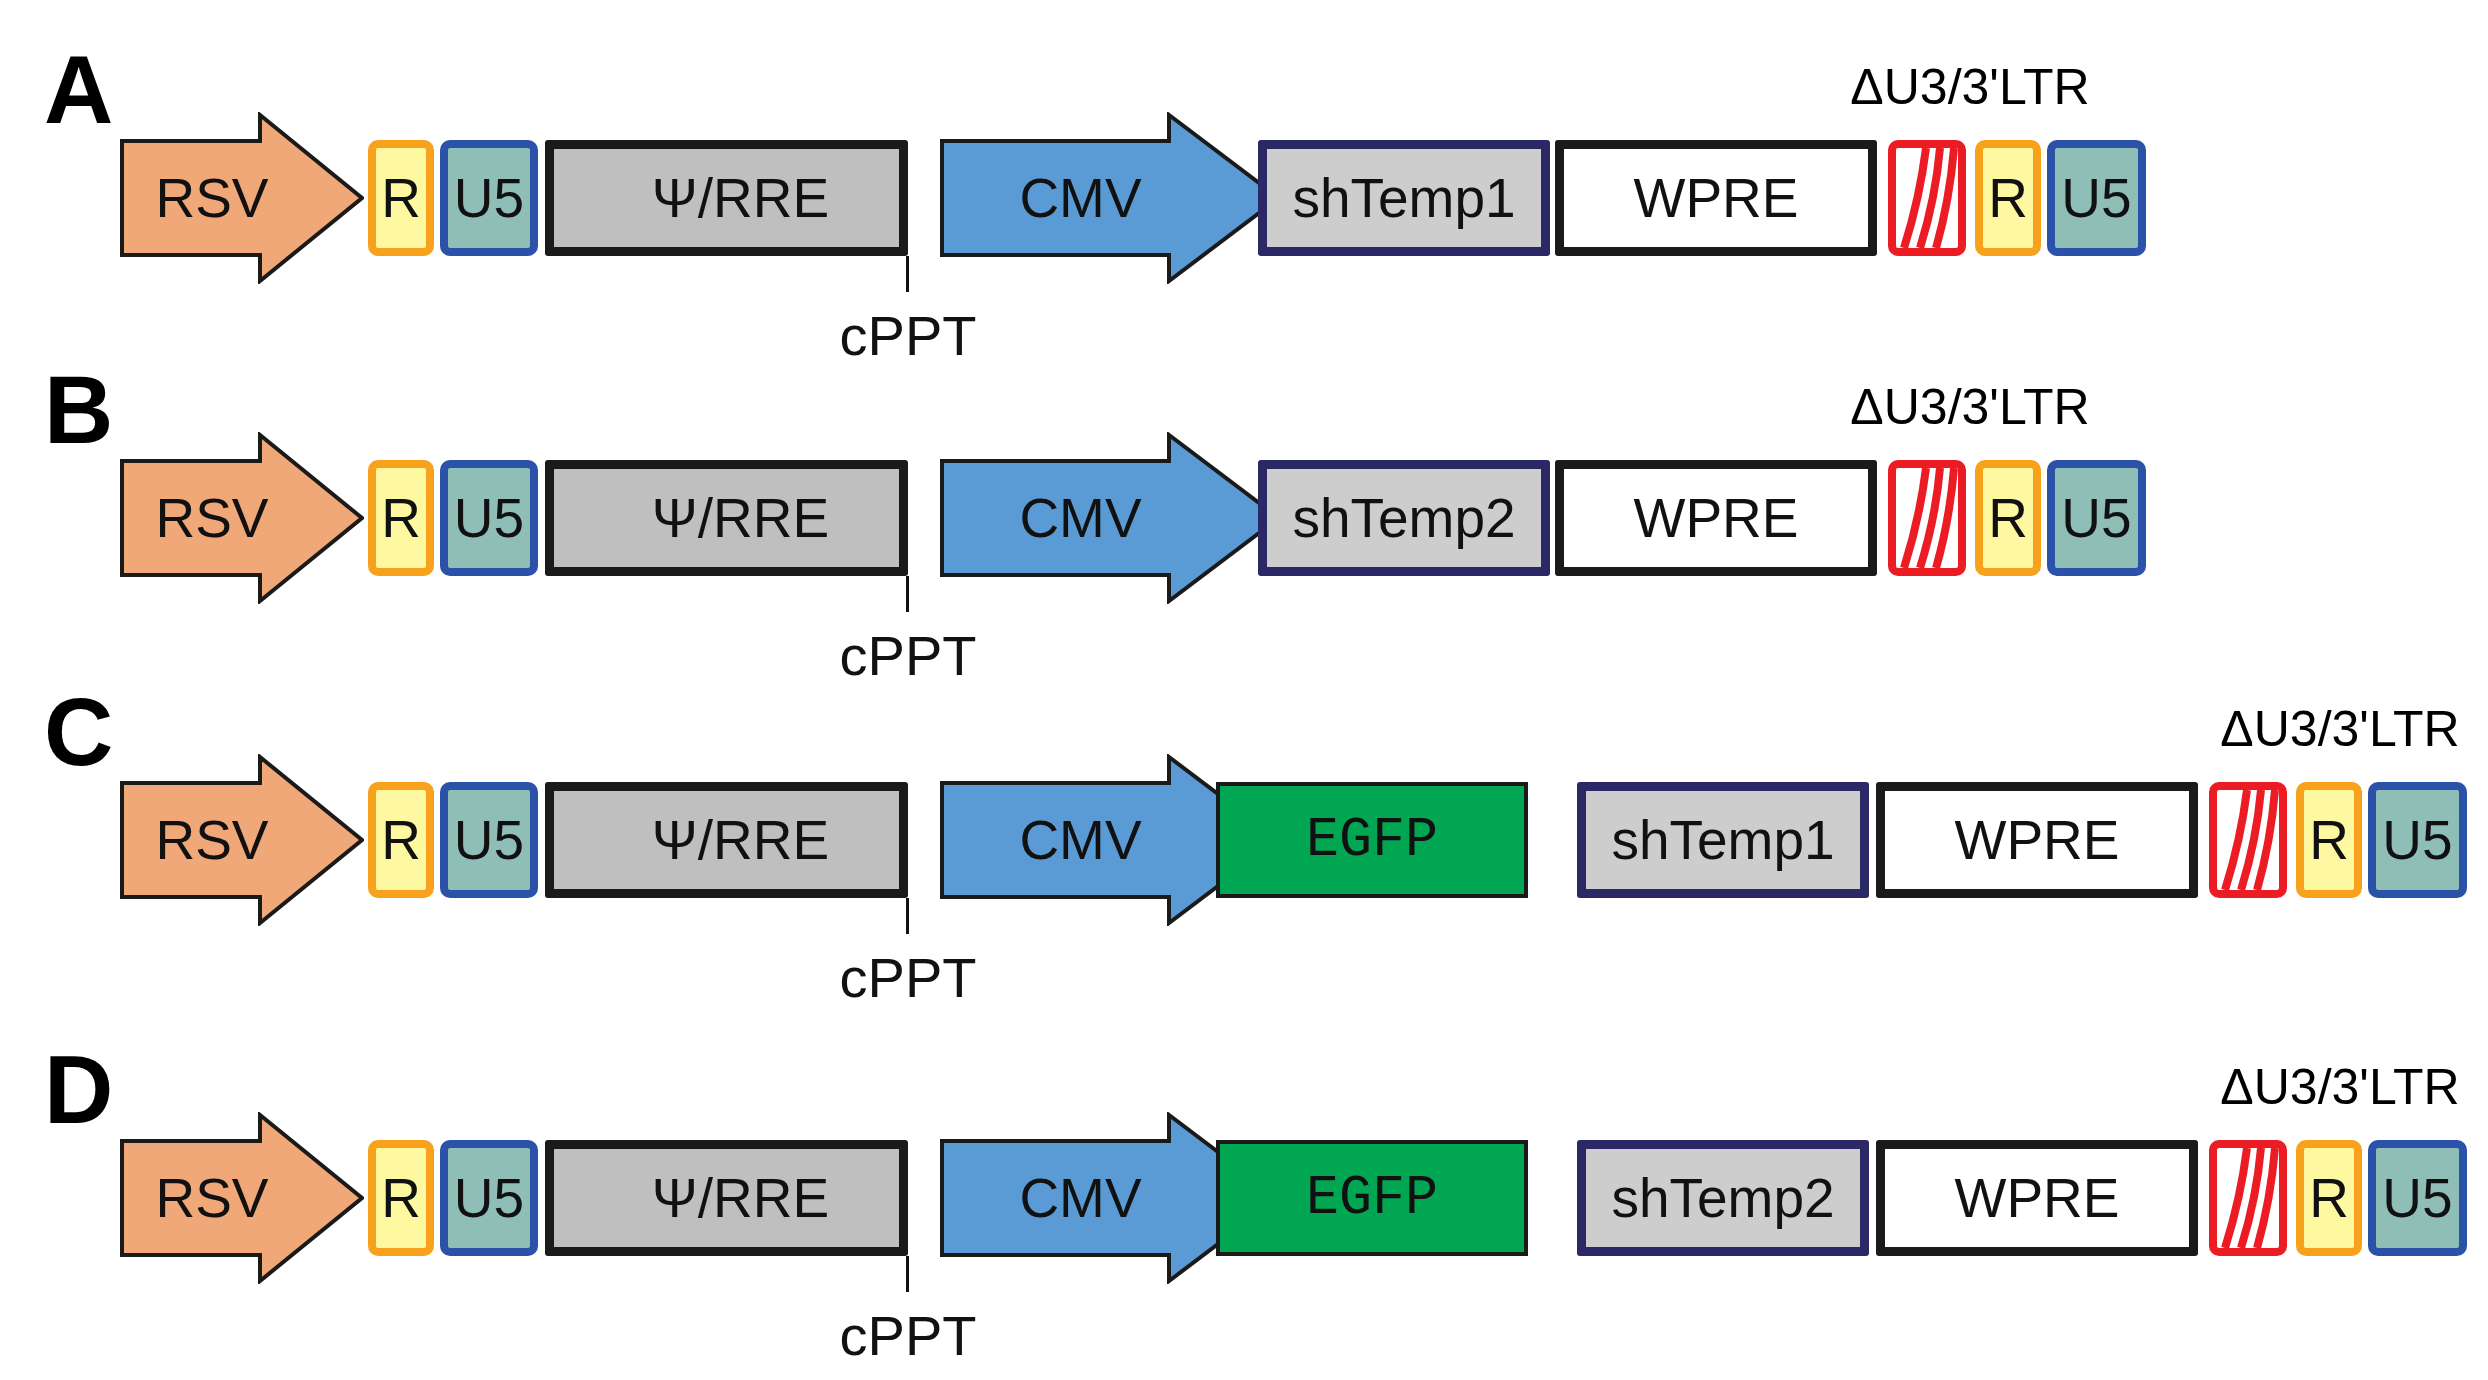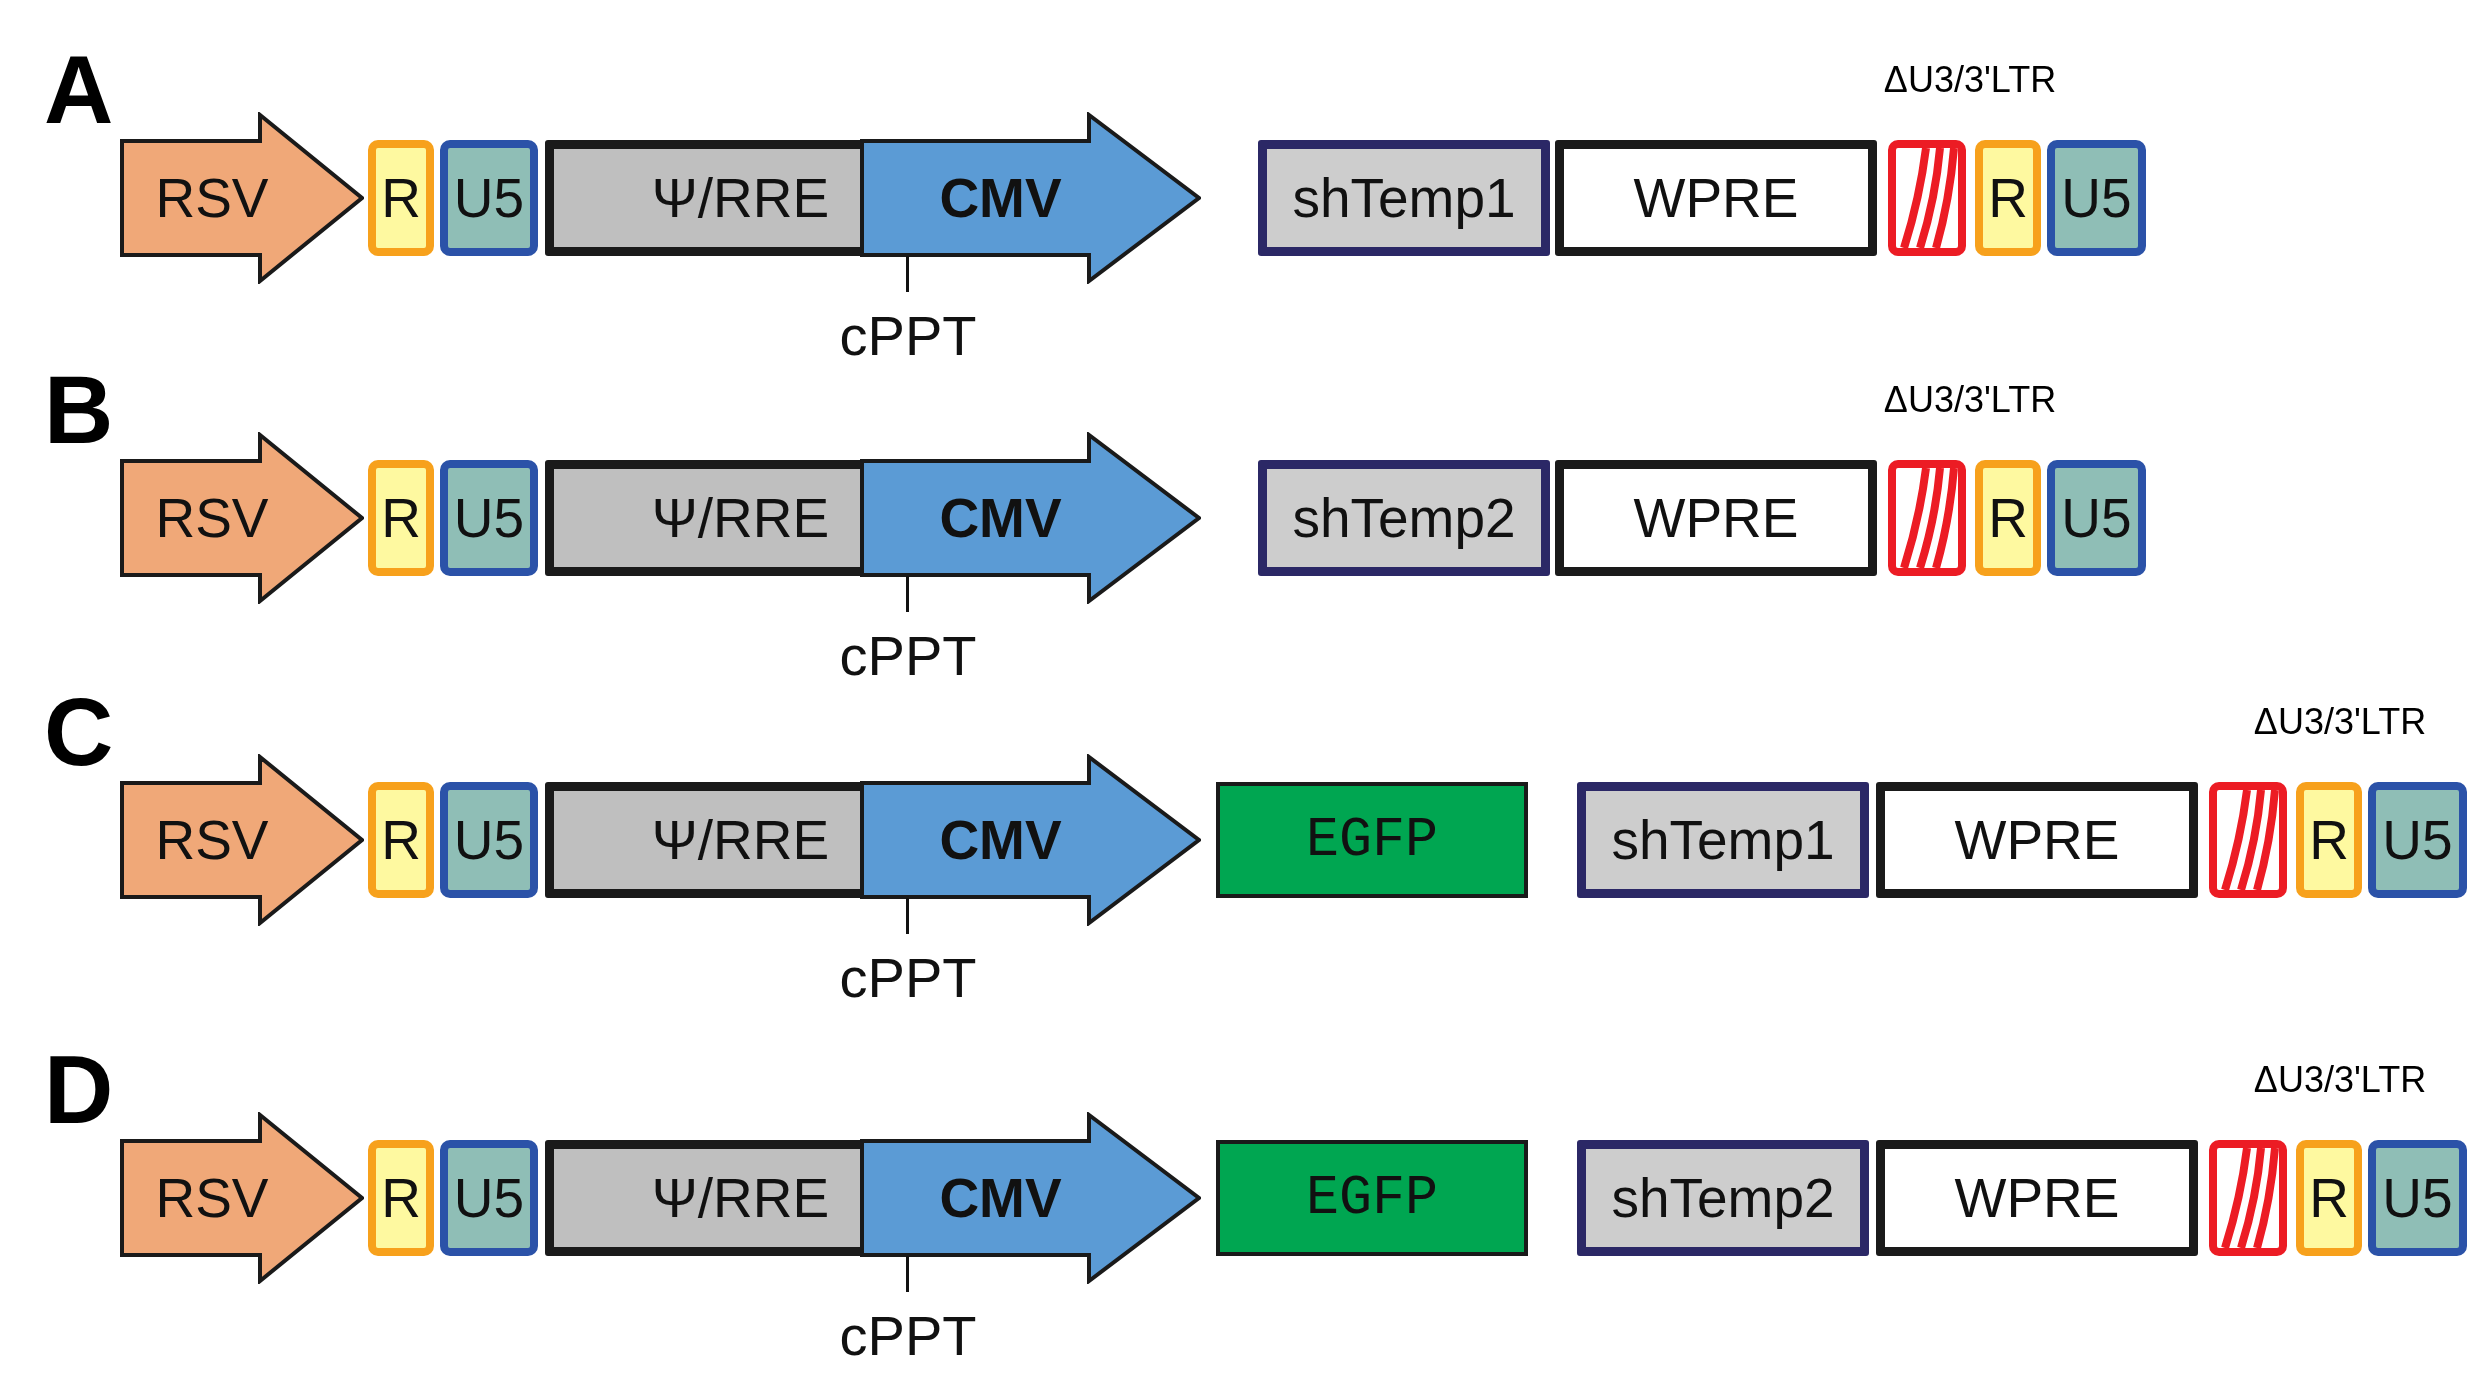--- a/index.html
+++ b/index.html
@@ -31,30 +31,30 @@
   .striped-box{border:8px solid;border-radius:10px;padding:0;overflow:hidden;}
   .striped-box svg{display:block;width:100%;height:100%;}
   
   .arrow{position:absolute;top:-28px;height:172px;}
   .arrow svg{position:absolute;left:0;top:0;width:100%;height:100%;}
   .arrow-label{
     position:absolute;inset:0;display:flex;align-items:center;justify-content:center;
     font-size:55px;line-height:1;padding-right:60px;
   }
   .e-rsv{left:120px;width:244px;}
-  .e-cmv{left:860px;width:341px;font-weight:bold;}
+  .e-cmv{left:940px;width:341px;}
   
   .e-r5{left:368px;width:66px;}
   .e-u55{left:440px;width:98px;}
   .e-psi{left:545px;width:363px;padding-left:28px;}
   .cppt-tick{position:absolute;left:906px;top:116px;width:3px;height:36px;background:#111;}
   .cppt-label{position:absolute;left:783px;top:168px;width:250px;text-align:center;
               font-size:56px;line-height:1;}
   .ltr-label{position:absolute;top:-78px;height:56px;text-align:center;
-             font-size:36px;line-height:1;white-space:nowrap;color:#000;}
+             font-size:50px;line-height:1;white-space:nowrap;color:#000;}
   
   .rowAB .e-cassette{left:1258px;width:292px;}
   .rowAB .e-wpre{left:1555px;width:322px;}
   .rowAB .e-striped{left:1888px;width:78px;}
   .rowAB .e-r3{left:1975px;width:66px;}
   .rowAB .e-u53{left:2047px;width:99px;}
   .rowAB .e-ltr{left:1830px;width:280px;}
   
   .rowCD .e-egfp{left:1216px;width:312px;font-family:Liberation Mono, monospace;}
   .rowCD .e-cassette{left:1577px;width:292px;}

